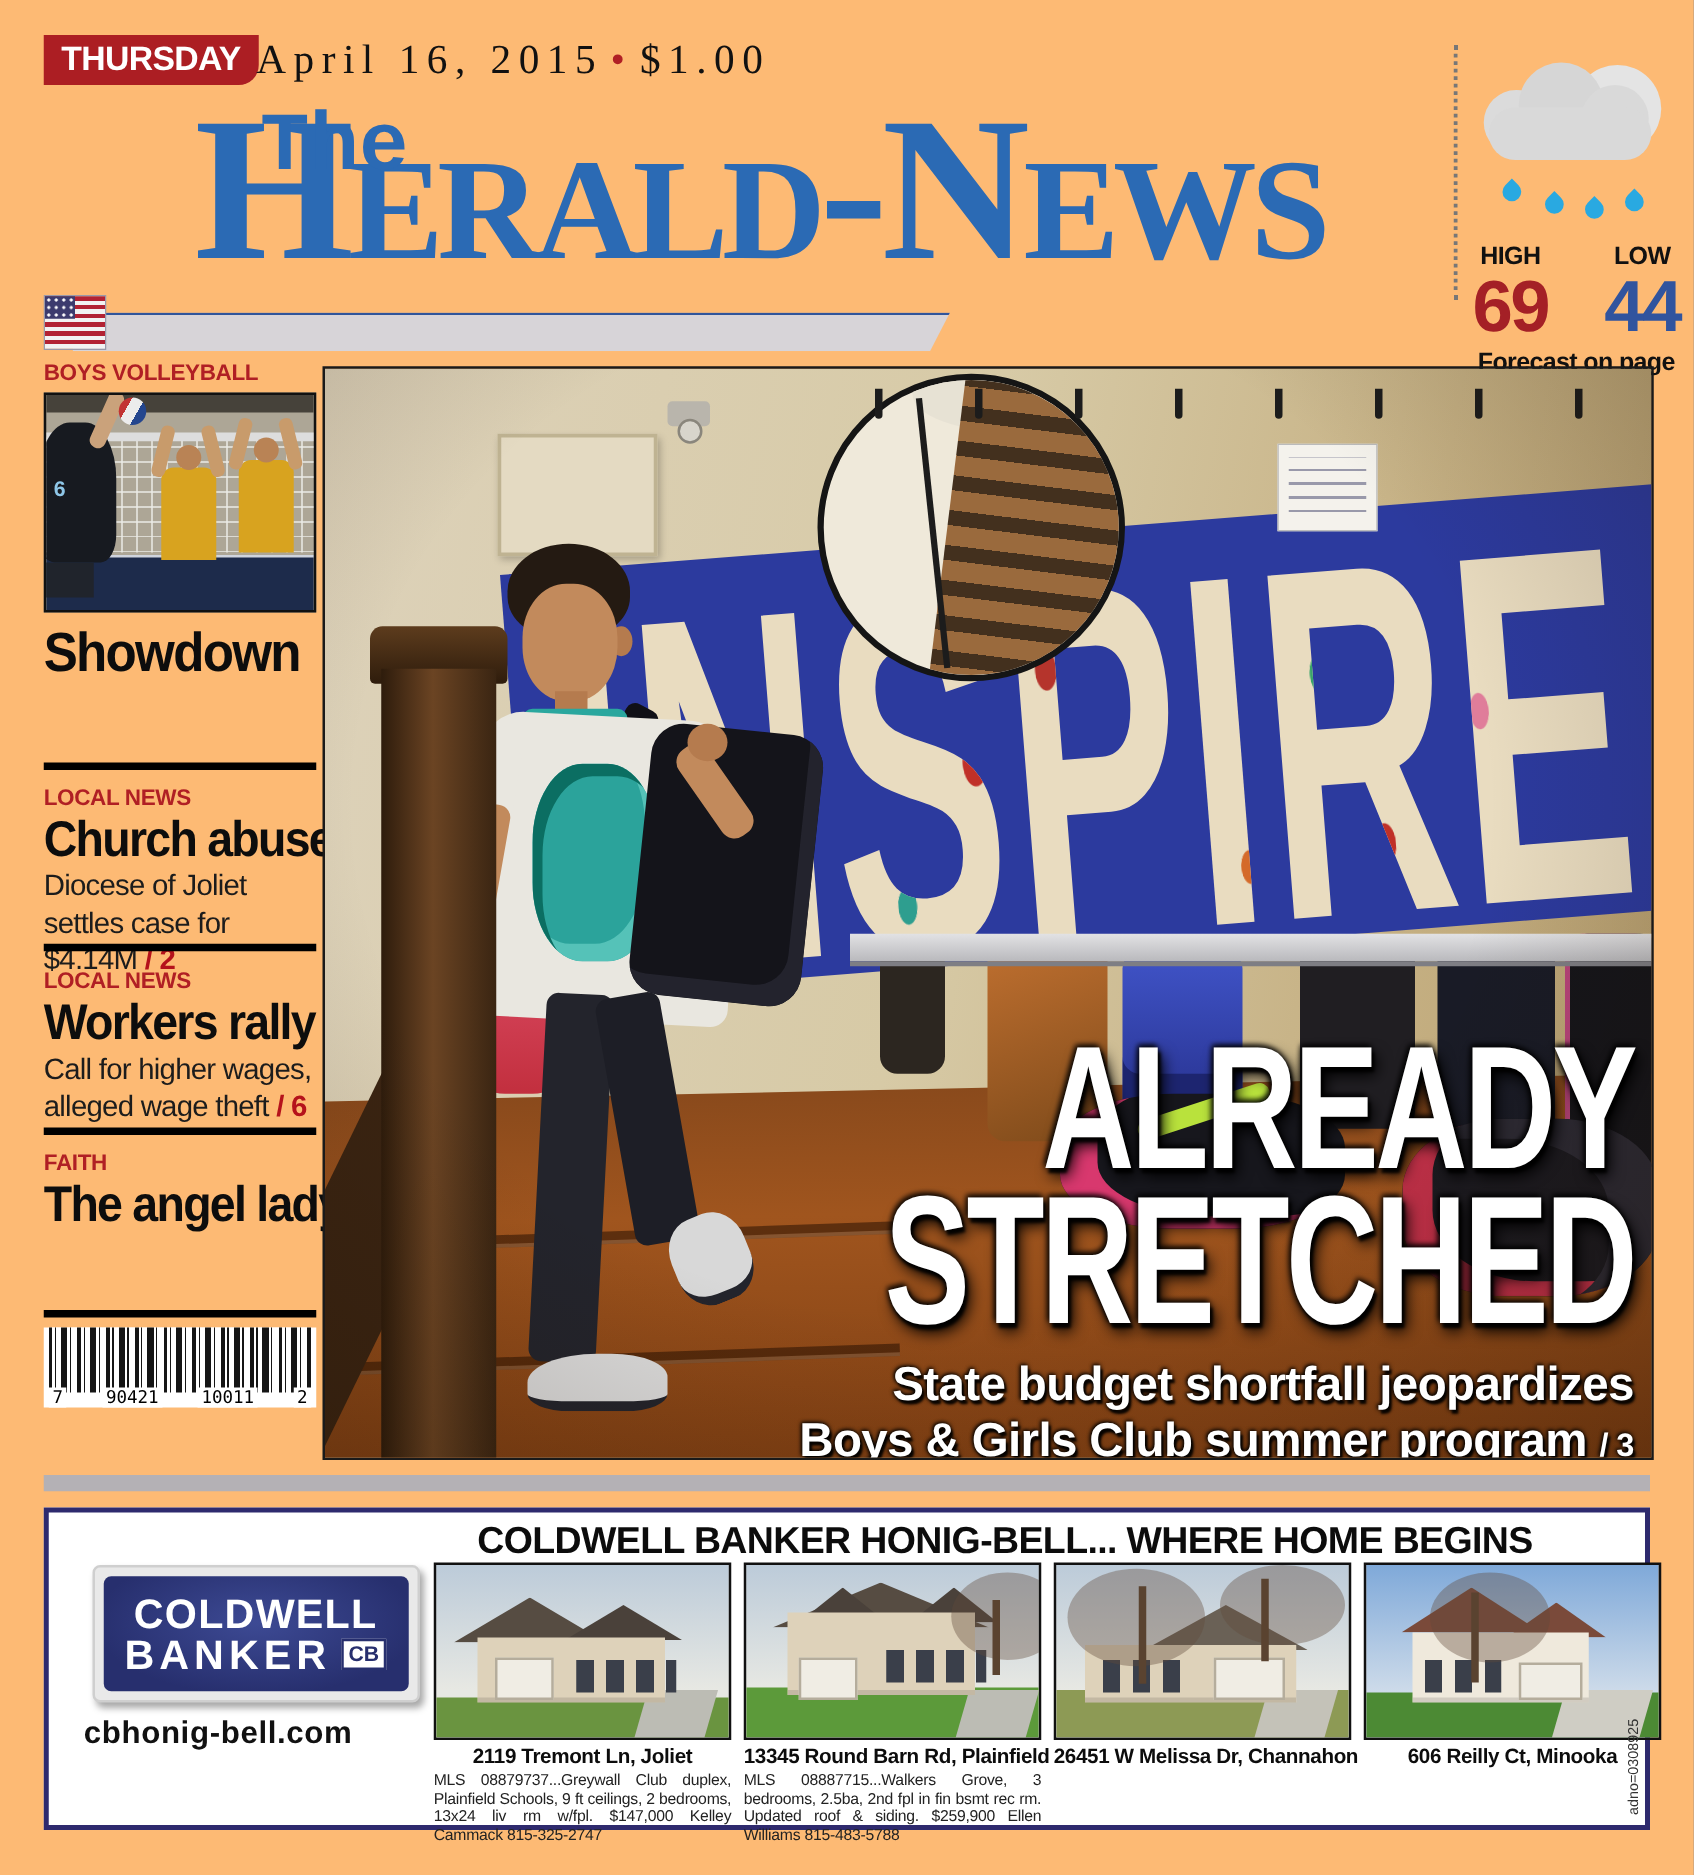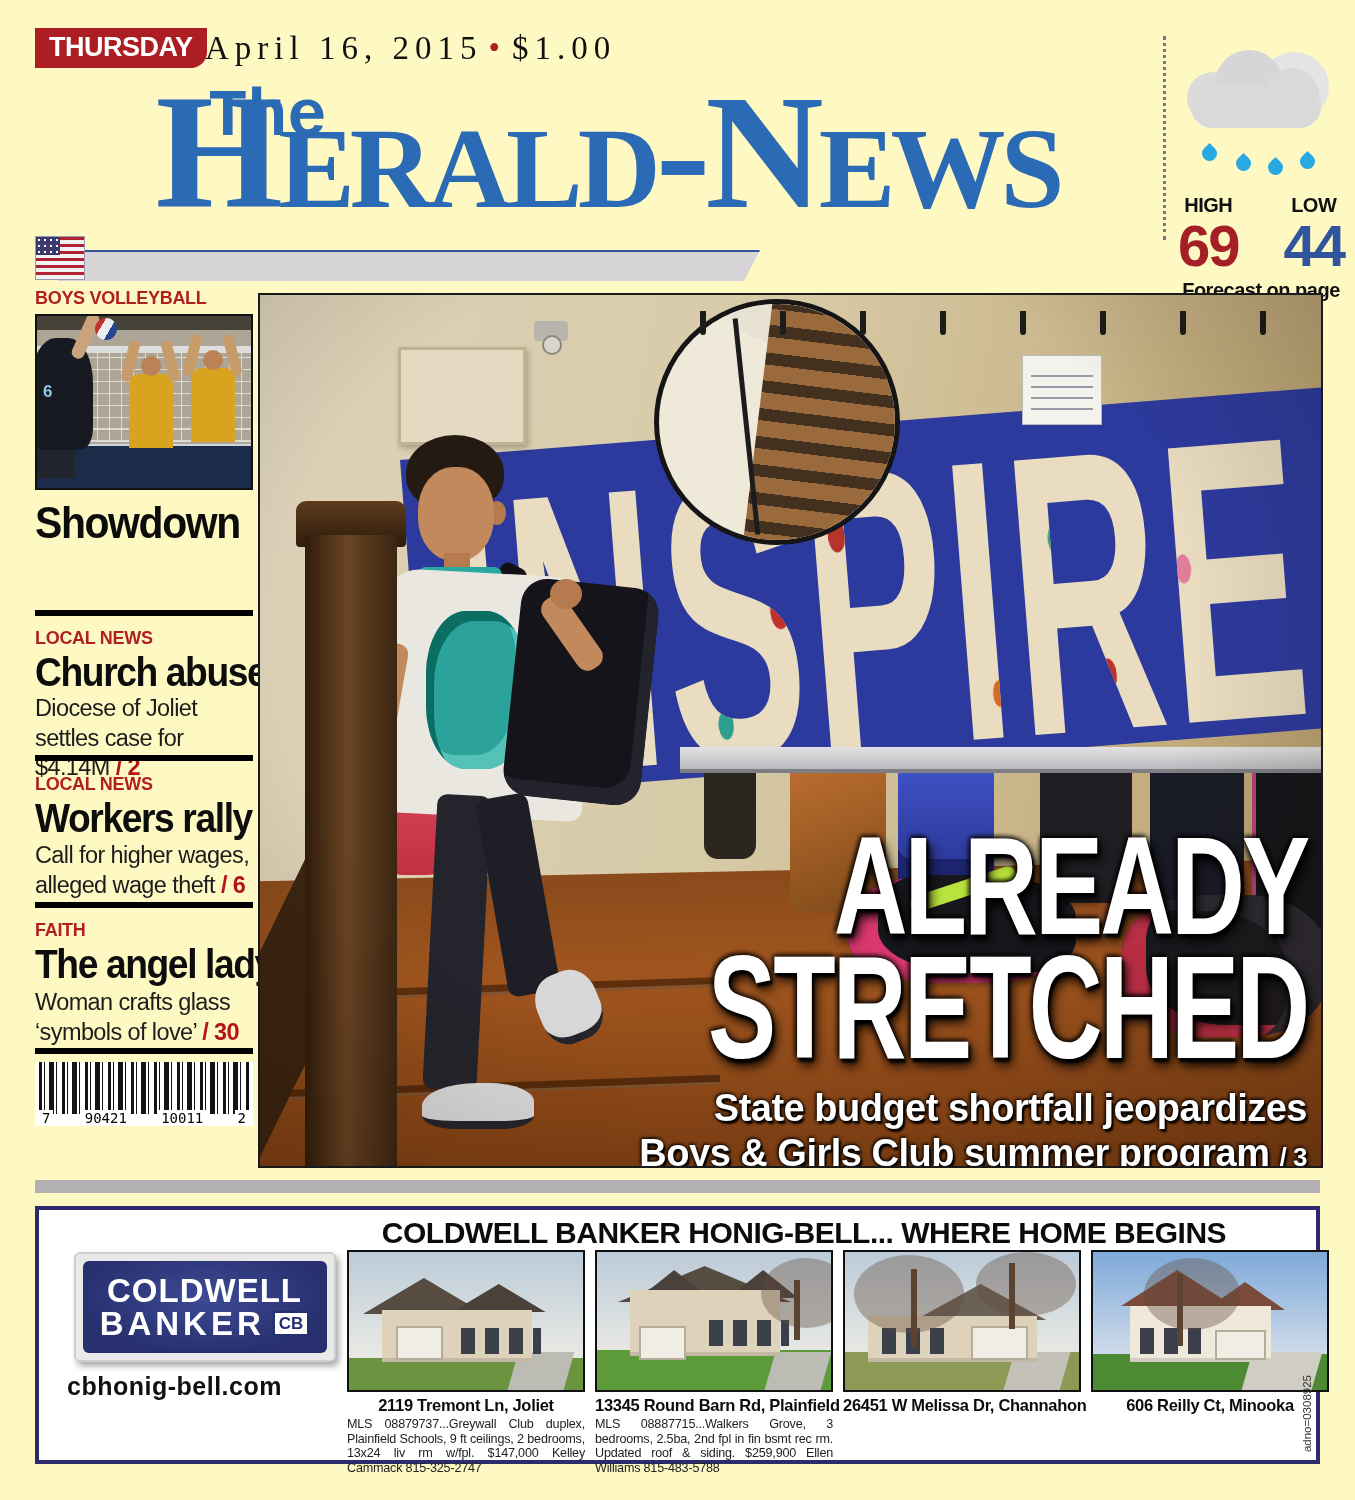--- a/index.html
+++ b/index.html
@@ -1,17 +1,17 @@
 <!DOCTYPE html>
 <html><head>
 <meta charset="utf-8">
 <style>
   * { margin:0; padding:0; box-sizing:border-box; }
   body { background:#888; font-family:"Liberation Sans", sans-serif; }
-  .page { position:relative; width:1355px; height:1500px; background:#fef9c3; overflow:hidden; margin:0 auto; }
+  .page { position:relative; width:1355px; height:1500px; background:#fdba74; overflow:hidden; margin:0 auto; }
   .abs { position:absolute; }
 
   
   .day-box { left:35px; top:28px; background:#ac1e23; color:#fff; font-weight:900; font-size:27px;
     padding:4px 14px 5px; border-radius:0 0 16px 0; letter-spacing:-0.5px; }
   .date-line { left:205px; top:30px; font-family:"Liberation Serif", serif; font-size:33px; color:#111;
     letter-spacing:6px; }
   .date-line .bullet { color:#b01f24; margin:0 6px; }
   .masthead-the { left:208px; top:80px; color:#2b6ab4; font-family:Liberation Mono, monospace;
     font-weight:bold; font-size:66px; }
@@ -312,21 +312,20 @@
   <div class="abs rail teaser" style="top:694px"><span>Diocese of Joliet settles case for $4.14M</span> <span class="pageref">/ 2</span></div>
   <div class="abs rule" style="left:35px;top:755px"></div>
 
   <div class="abs rail kicker" style="top:774px">LOCAL NEWS</div>
   <div class="abs rail story-hl" style="top:796px">Workers rally</div>
   <div class="abs rail teaser" style="top:841px"><span>Call for higher wages, alleged wage theft</span> <span class="pageref">/ 6</span></div>
   <div class="abs rule" style="left:35px;top:902px"></div>
 
   <div class="abs rail kicker" style="top:920px">FAITH</div>
   <div class="abs rail story-hl" style="top:942px">The angel lady</div>
-  <div class="abs rail teaser" style="top:988px"><span>Woman crafts glass ‘symbols of love’</span> <span class="pageref">/ 30</span></div>
   <div class="abs rule" style="left:35px;top:1048px"></div>
 
   <div class="barcode">
     <div class="bars"></div>
     <div class="nums">
       <span>7</span>
       <span>90421</span>
       <span>10011</span>
       <span>2</span>
     </div>

